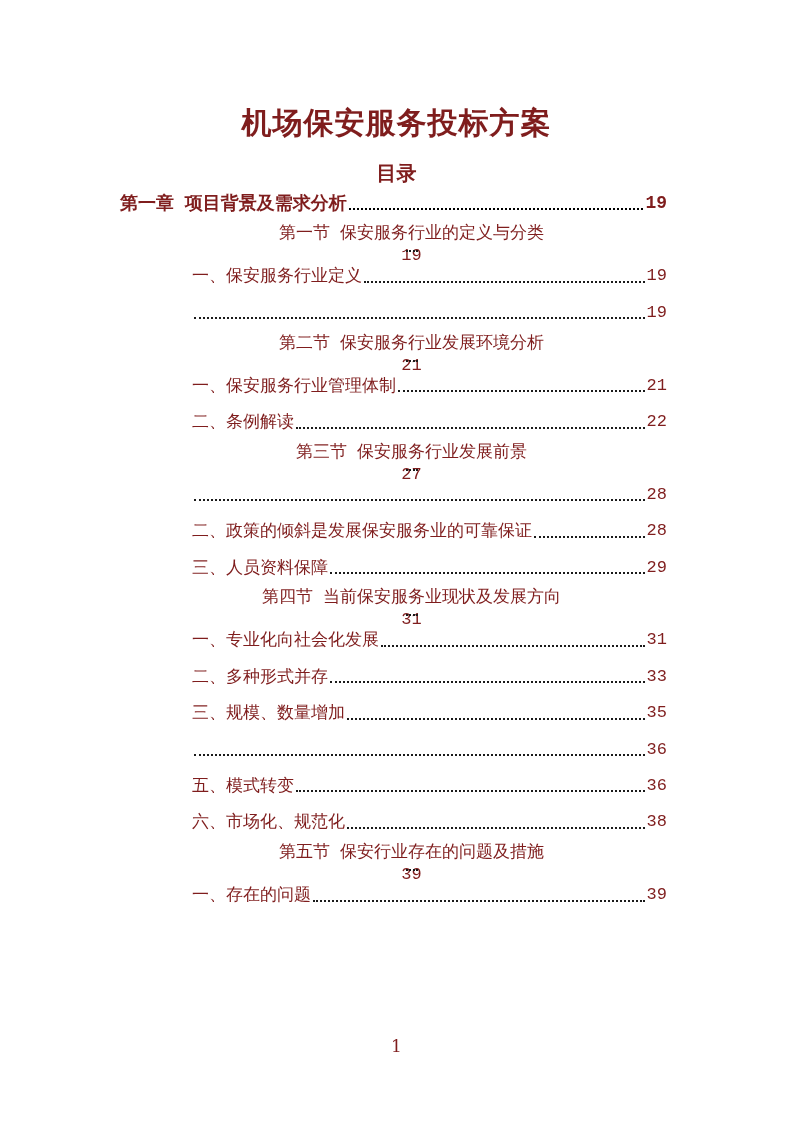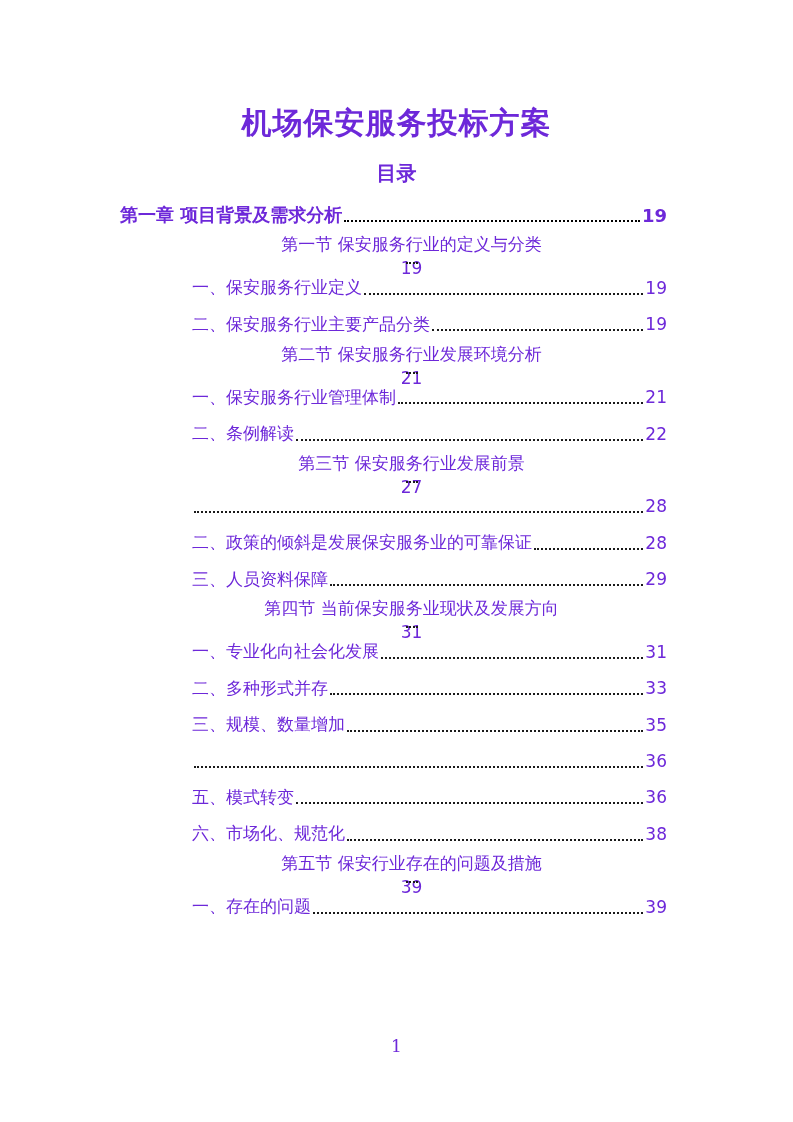--- a/index.html
+++ b/index.html
@@ -5,21 +5,21 @@
   html, body {
     margin: 0;
     padding: 0;
     background: #ffffff;
   }
   .page {
     position: relative;
     width: 793px;
     height: 1122px;
     background: #ffffff;
-    color: #6d28d9;
+    color: #7f1d1d;
     font-family: "DejaVu Sans", "Liberation Sans", sans-serif;
     overflow: hidden;
   }
   .doc-title {
     margin: 0;
     padding-top: 105px;
     text-align: center;
     font-size: 30px;
     font-weight: bold;
     letter-spacing: 1px;
@@ -27,21 +27,22 @@
   }
   .toc-heading {
     margin: 0;
     padding-top: 20px;
     text-align: center;
     font-size: 20px;
     font-weight: bold;
     line-height: 1.2;
   }
   .toc {
-    margin: 12px 126px 0 120px;
+    margin: 0 126px 0 120px;
+    font-family: Liberation Mono, monospace;
   }
   .toc-row {
     display: flex;
     align-items: center;
     height: 36.4px;
     font-size: 17px;
     white-space: nowrap;
   }
   .toc-row .toc-label {
     flex: 0 0 auto;
@@ -100,21 +101,20 @@
     <span class="toc-label">第一节 保安服务行业的定义与分类</span>
     <span class="leader"></span>
     <span class="toc-page">19</span>
   </div>
       <div class="toc-row level-3">
     <span class="toc-label">一、保安服务行业定义</span>
     <span class="leader"></span>
     <span class="toc-page">19</span>
   </div>
       <div class="toc-row level-3">
-    <span class="toc-label">二、保安服务行业主要产品分类</span>
     <span class="leader"></span>
     <span class="toc-page">19</span>
   </div>
       <div class="toc-row level-2">
     <span class="toc-label">第二节 保安服务行业发展环境分析</span>
     <span class="leader"></span>
     <span class="toc-page">21</span>
   </div>
       <div class="toc-row level-3">
     <span class="toc-label">一、保安服务行业管理体制</span>

